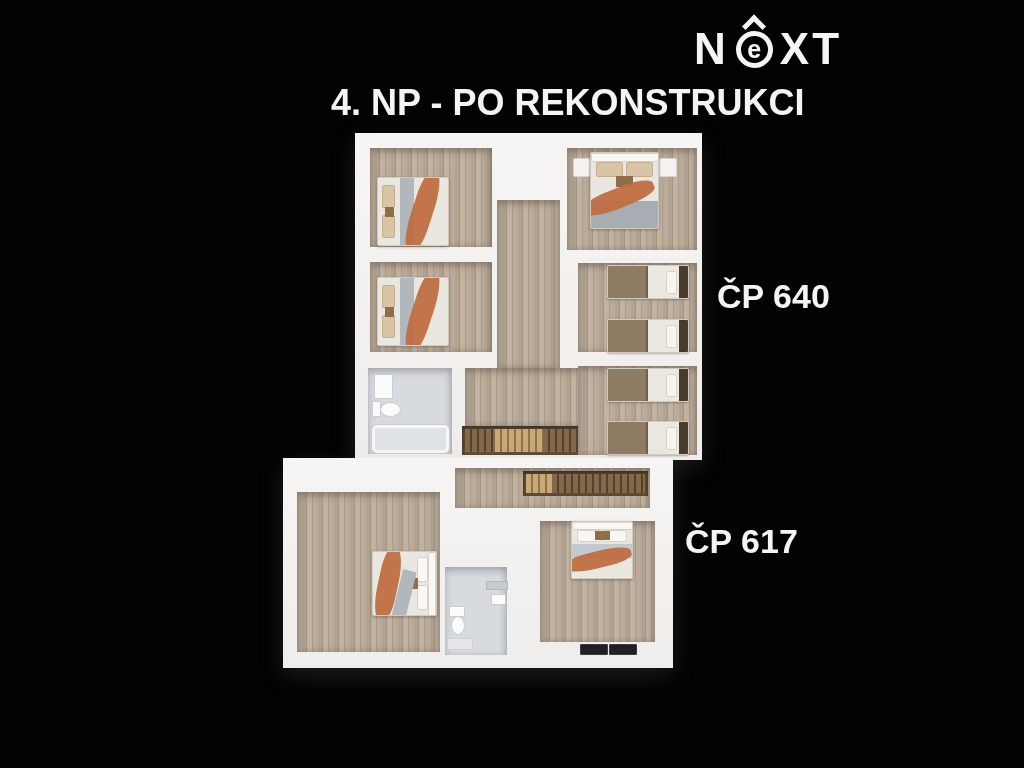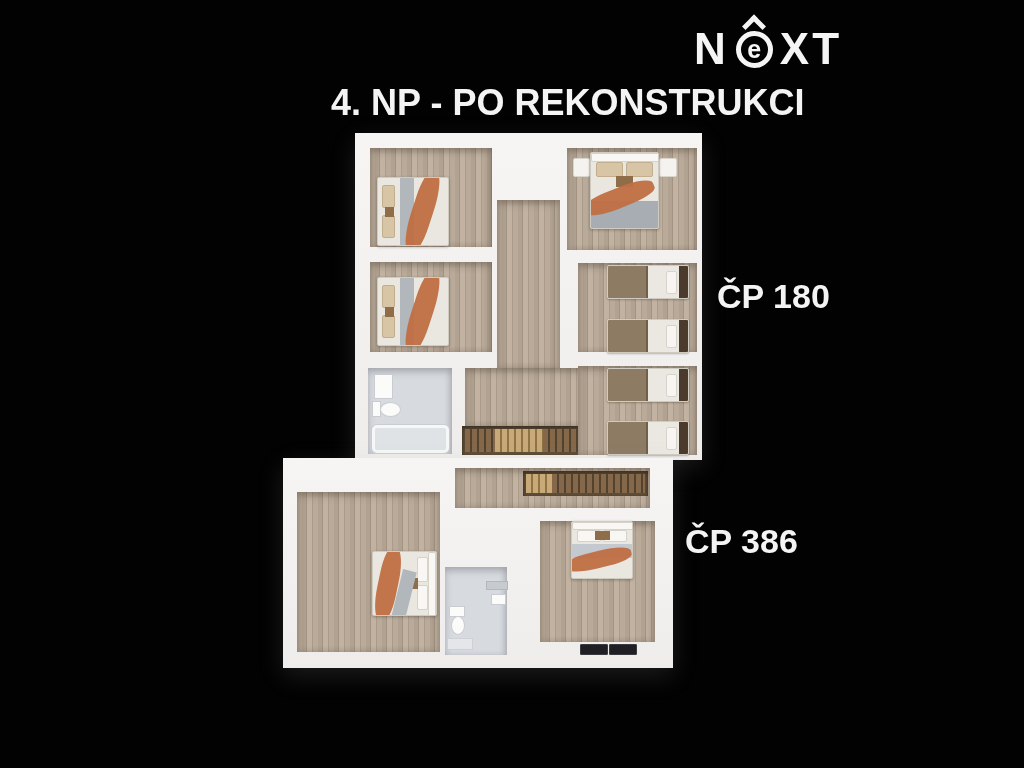--- a/index.html
+++ b/index.html
@@ -65,22 +65,22 @@
   <div class="logo">
     <span>N</span>
     <span class="ew">
       <i class="caret"></i>
       <span class="ecirc">e</span>
     </span>
     <span>XT</span>
   </div>
 
   <h1 class="title">4. NP - PO REKONSTRUKCI</h1>
-  <div class="unit-label lab-380">ČP 180</div>
-  <div class="unit-label lab-386">ČP 386</div>
+  <div class="unit-label lab-380">ČP 640</div>
+  <div class="unit-label lab-386">ČP 617</div>
 
   <div class="block" style="left:355px;top:133px;width:347px;height:327px;">
 
     <div class="wood" style="left:15px;top:15px;width:122px;height:99px;"></div>
     <div class="wood" style="left:15px;top:129px;width:122px;height:90px;"></div>
     <div class="bath" style="left:13px;top:235px;width:84px;height:86px;"></div>
     <div class="wood" style="left:142px;top:67px;width:63px;height:168px;"></div>
     <div class="wood" style="left:110px;top:235px;width:120px;height:58px;"></div>
     <div class="stair" style="left:107px;top:293px;width:122px;height:29px;">
       <div class="treads" style="left:3px;width:30px;"></div>

